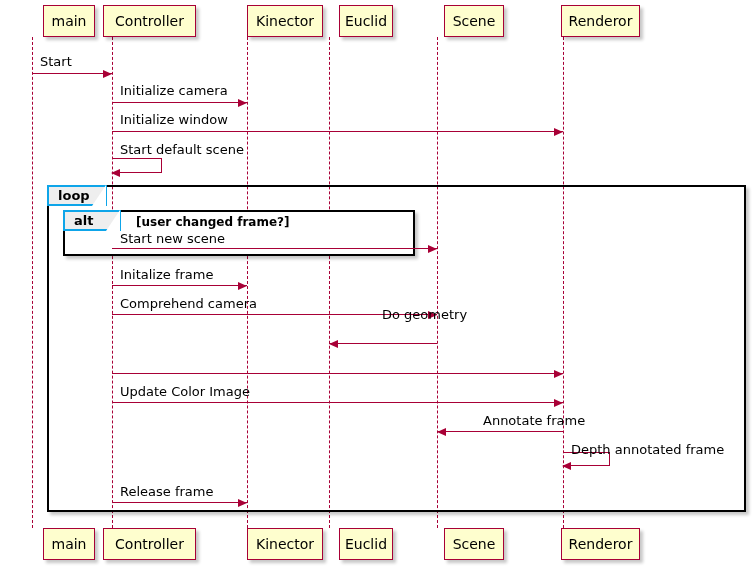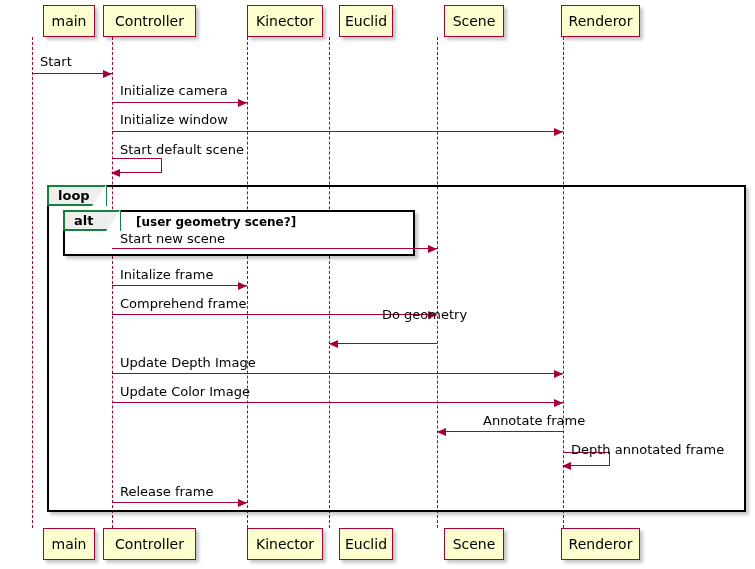--- a/index.html
+++ b/index.html
@@ -56,21 +56,21 @@
   }
   .frame.alt-frame {
     background: #FFFFFF;
   }
   .frame-tab {
     position: absolute;
     left: -2px;
     top: -2px;
     height: 21px;
     background: #EEEEEE;
-    border: 2px solid #15803d;
+    border: 2px solid #0ea5e9;
     box-sizing: border-box;
     font-size: 13px;
     font-weight: bold;
     color: #000000;
     display: flex;
     align-items: center;
     padding-left: 9px;
     padding-right: 20px;
     z-index: 4;
   }
@@ -143,48 +143,47 @@
     <div class="lifeline" style="left: 247px; top: 37px; height: 491px;"></div>
     <div class="lifeline" style="left: 329px; top: 37px; height: 491px;"></div>
     <div class="lifeline" style="left: 437px; top: 37px; height: 491px;"></div>
     <div class="lifeline" style="left: 563px; top: 37px; height: 491px;"></div>
     <div class="frame" style="left: 47px; top: 185px; width: 699px; height: 327px;">
       <div class="frame-tab" style="width: 60px;">loop</div>
     </div>
     <div class="frame alt-frame" style="left: 63px; top: 210px; width: 352px; height: 46px;">
       <div class="frame-tab" style="width: 58px;">alt</div>
     </div>
-    <div class="frame-cond" style="left: 136px; top: 215px;">[user geometry scene?]</div>
+    <div class="frame-cond" style="left: 136px; top: 215px;">[user changed frame?]</div>
     <div class="msg-line" style="left: 32px; top: 73px; width: 80px;"></div>
     <div class="msg-arrow right" style="top: 69.5px; left: 103px;"></div>
     <div class="msg-label" style="left: 40px; top: 55px;">Start</div>
     <div class="msg-line" style="left: 112px; top: 102px; width: 135px;"></div>
     <div class="msg-arrow right" style="top: 98.5px; left: 238px;"></div>
     <div class="msg-label" style="left: 120px; top: 84px;">Initialize camera</div>
     <div class="msg-line" style="left: 112px; top: 131px; width: 451px;"></div>
     <div class="msg-arrow right" style="top: 127.5px; left: 554px;"></div>
     <div class="msg-label" style="left: 120px; top: 113px;">Initialize window</div>
     <div class="self-msg" style="left: 112px; top: 158px; width: 50px; height: 15px;"></div>
     <div class="msg-arrow left" style="left: 111px; top: 168.5px;"></div>
     <div class="msg-label" style="left: 120px; top: 143px;">Start default scene</div>
     <div class="msg-line" style="left: 112px; top: 248px; width: 325px;"></div>
     <div class="msg-arrow right" style="top: 244.5px; left: 428px;"></div>
     <div class="msg-label" style="left: 120px; top: 232px; text-align: center;">Start new scene</div>
     <div class="msg-line" style="left: 112px; top: 285px; width: 135px;"></div>
     <div class="msg-arrow right" style="top: 281.5px; left: 238px;"></div>
     <div class="msg-label" style="left: 120px; top: 268px;">Initalize frame</div>
     <div class="msg-line" style="left: 112px; top: 314px; width: 325px;"></div>
     <div class="msg-arrow right" style="top: 310.5px; left: 428px;"></div>
-    <div class="msg-label" style="left: 120px; top: 297px;">Comprehend frame</div>
+    <div class="msg-label" style="left: 120px; top: 297px;">Comprehend camera</div>
     <div class="msg-line" style="left: 329px; top: 343px; width: 108px;"></div>
     <div class="msg-arrow left" style="top: 339.5px; left: 329px;"></div>
     <div class="msg-label" style="left: 346px; top: 308px; margin-left: 36px;">Do geometry</div>
     <div class="msg-line" style="left: 112px; top: 373px; width: 451px;"></div>
     <div class="msg-arrow right" style="top: 369.5px; left: 554px;"></div>
-    <div class="msg-label" style="left: 120px; top: 356px;">Update Depth Image</div>
     <div class="msg-line" style="left: 112px; top: 402px; width: 451px;"></div>
     <div class="msg-arrow right" style="top: 398.5px; left: 554px;"></div>
     <div class="msg-label" style="left: 120px; top: 385px;">Update Color Image</div>
     <div class="msg-line" style="left: 437px; top: 431px; width: 126px;"></div>
     <div class="msg-arrow left" style="top: 427.5px; left: 437px;"></div>
     <div class="msg-label" style="left: 455px; top: 414px; margin-left: 28px;">Annotate frame</div>
     <div class="self-msg" style="left: 563px; top: 452px; width: 47px; height: 14px;"></div>
     <div class="msg-arrow left" style="left: 562px; top: 461.5px;"></div>
     <div class="msg-label" style="left: 571px; top: 443px;">Depth annotated frame</div>
     <div class="msg-line" style="left: 112px; top: 502px; width: 135px;"></div>

